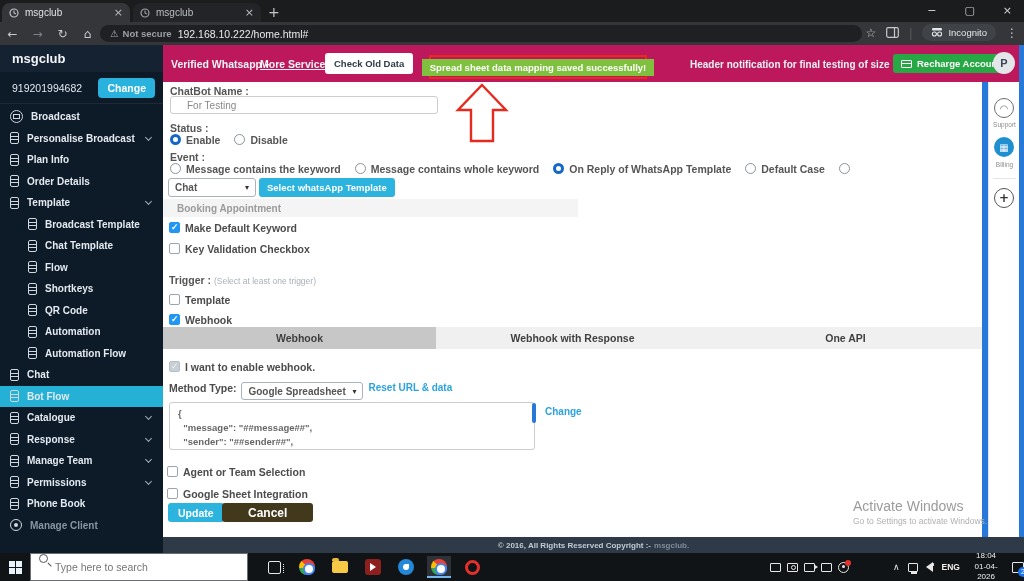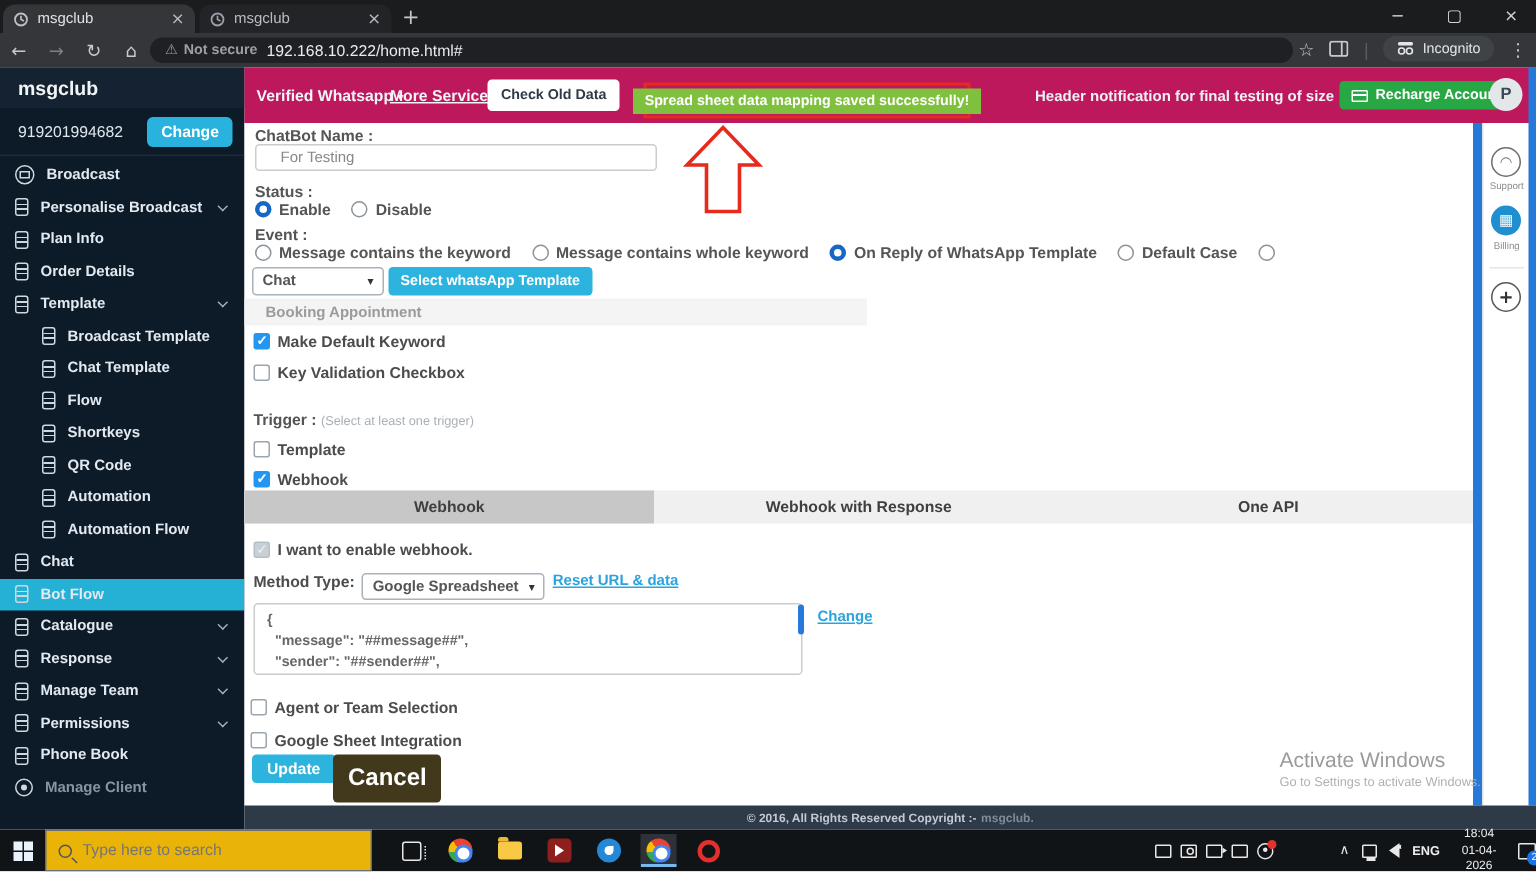--- a/index.html
+++ b/index.html
@@ -77,21 +77,21 @@
   .cb.dis::after{content:"✓";color:#eef2f4;font-size:9px;position:absolute;left:1px;top:-1px}
   .c-lbl{color:#4c4c4c;font-size:10.5px;font-weight:600}
   .sel{position:absolute;display:flex;align-items:center;justify-content:space-between;border:1px solid #aab2ba;border-radius:3px;background:#fff;font-size:10px;color:#555;font-weight:600;padding:0 6px}
   .sel .s-car{font-size:8px;color:#333}
   .btn-cyan{background:#2db4de;color:#fff;border:none;border-radius:3px;font-weight:700}
   .sel-tpl{position:absolute;left:96px;top:96px;height:19px;font-size:9.5px;padding:0 8px}
   .graybar{position:absolute;left:0;top:117px;width:415px;height:18px;background:#f4f4f4;display:flex;align-items:center;padding-left:14px;color:#9b9b9b;font-size:10px;font-weight:600}
   .wtabs{position:absolute;left:0;top:245px;width:819px;height:22px;background:#f0f0f0;display:flex}
   .wtab{flex:1;display:flex;align-items:center;justify-content:center;color:#3f3f3f;font-size:10.5px;font-weight:600}
   .wtab.active{background:#c7c7c7}
-  .link{color:#2ba3dc;font-size:10px;font-weight:600;text-decoration:underline}
+  .link{color:#2ba3dc;font-size:10px;font-weight:600;}
   .payload{position:absolute;left:6px;top:320px;width:366px;height:48px;border:1px solid #ccc;border-radius:3px;padding:4px 8px;font-size:9.5px;color:#666;font-weight:600;white-space:pre;line-height:1.45;overflow:hidden}
   .pay-scroll{position:absolute;left:369px;top:321px;width:4px;height:20px;background:#2678d9;border-radius:2px}
   .btn-cancel{background:#42381c;color:#fff;border:none;border-radius:3px;font-weight:700}
 
   
   .scroll-inner{position:absolute;left:982px;top:82px;width:6px;height:455px;background:#2678d9}
   .rail{position:absolute;left:988px;top:82px;width:31px;height:455px;background:#fff;border-left:1px solid #e3e3e3}
   .rail-ic{position:absolute;left:5px;width:20px;height:20px;border-radius:50%;display:flex;align-items:center;justify-content:center}
   .rail-lbl{position:absolute;left:0;width:31px;text-align:center;font-size:6.5px;color:#8d8d8d}
   .support-ic{border:1.4px solid #6d6d6d;color:#6d6d6d;font-size:10px}
@@ -103,21 +103,21 @@
   .appfooter .f-link{color:#7f8c98}
   .watermark{position:absolute;left:853px;top:498px;z-index:5}
   .wm1{color:#9b9b9b;font-size:14px}
   .wm2{color:#b0b0b0;font-size:8.5px;margin-top:2px}
 
   
   .taskbar{position:absolute;left:0;top:553px;width:1024px;height:28px;background:#111417}
   .startbtn{position:absolute;left:0;top:0;width:30px;height:28px;display:flex;align-items:center;justify-content:center}
   .winlogo{display:grid;grid-template-columns:6px 6px;grid-template-rows:6px 6px;gap:1px}
   .winlogo i{background:#eaf3fb;display:block}
-  .tsearch{position:absolute;left:30px;top:0;width:218px;height:28px;background:#eab308;border:1px solid #6b6f73;display:flex;align-items:center;gap:7px;padding:0 8px}
+  .tsearch{position:absolute;left:30px;top:0;width:218px;height:28px;background:#ffffff;border:1px solid #6b6f73;display:flex;gap:7px;padding:0 8px}
   .tsearch input{border:none;outline:none;background:transparent;font-size:10.5px;color:#444;width:170px}
   .mag{width:9px;height:9px;border:1.4px solid #555;border-radius:50%;position:relative}
   .mag::after{content:"";position:absolute;width:5px;height:1.4px;background:#555;transform:rotate(45deg);left:7px;top:9px}
   .task-ic{position:absolute;top:3px;width:24px;height:22px;display:flex;align-items:center;justify-content:center}
   .task-ic.current{background:#2d3238;box-shadow:inset 0 -2px 0 #76b9ed}
   .tv{width:13px;height:13px;border:1.4px solid #e8e8e8;border-radius:2px;position:relative}
   .tv::after{content:"";position:absolute;right:-4px;top:2px;width:3px;height:9px;border-right:1.4px dotted #e8e8e8}
   .chrome-ic{width:16px;height:16px;border-radius:50%;background:conic-gradient(from -40deg,#ea4335 0 120deg,#4285f4 0 240deg,#34a853 0 300deg,#fbbc05 0 360deg);position:relative}
   .chrome-ic::after{content:"";position:absolute;left:4px;top:4px;width:8px;height:8px;border-radius:50%;background:#fff;border:2px solid #4285f4}
   .folder-ic{width:16px;height:12px;background:#f8c944;border-radius:2px;position:relative}
@@ -404,21 +404,21 @@
     <div class="row" style="left:4px;top:384px">
       <span class="cb"></span>
         <span class="c-lbl">Agent or Team Selection</span>
     </div>
     <div class="row" style="left:4px;top:406px">
       <span class="cb"></span>
         <span class="c-lbl">Google Sheet Integration</span>
     </div>
 
     <button class="btn-cyan" style="position:absolute;left:5px;top:421px;height:19px;padding:0 10px;font-size:10.5px">Update</button>
-    <button class="btn-cancel" style="position:absolute;left:59px;top:421px;height:32px;padding:0 10px;font-size:16px">Cancel</button>
+    <button class="btn-cancel" style="position:absolute;left:59px;top:421px;height:19px;padding:0 26px;font-size:12px">Cancel</button>
   </div>
 
   <div class="scroll-inner"></div>
   <div class="rail">
     <div class="rail-ic support-ic glyph" style="top:16px">◠</div>
     <div class="rail-lbl" style="top:39px">Support</div>
     <div class="rail-ic billing-ic glyph" style="top:55px">▦</div>
     <div class="rail-lbl" style="top:79px">Billing</div>
     <div class="rail-div" style="top:96px"></div>
     <div class="rail-ic plus-ic glyph" style="top:106px">+</div>

